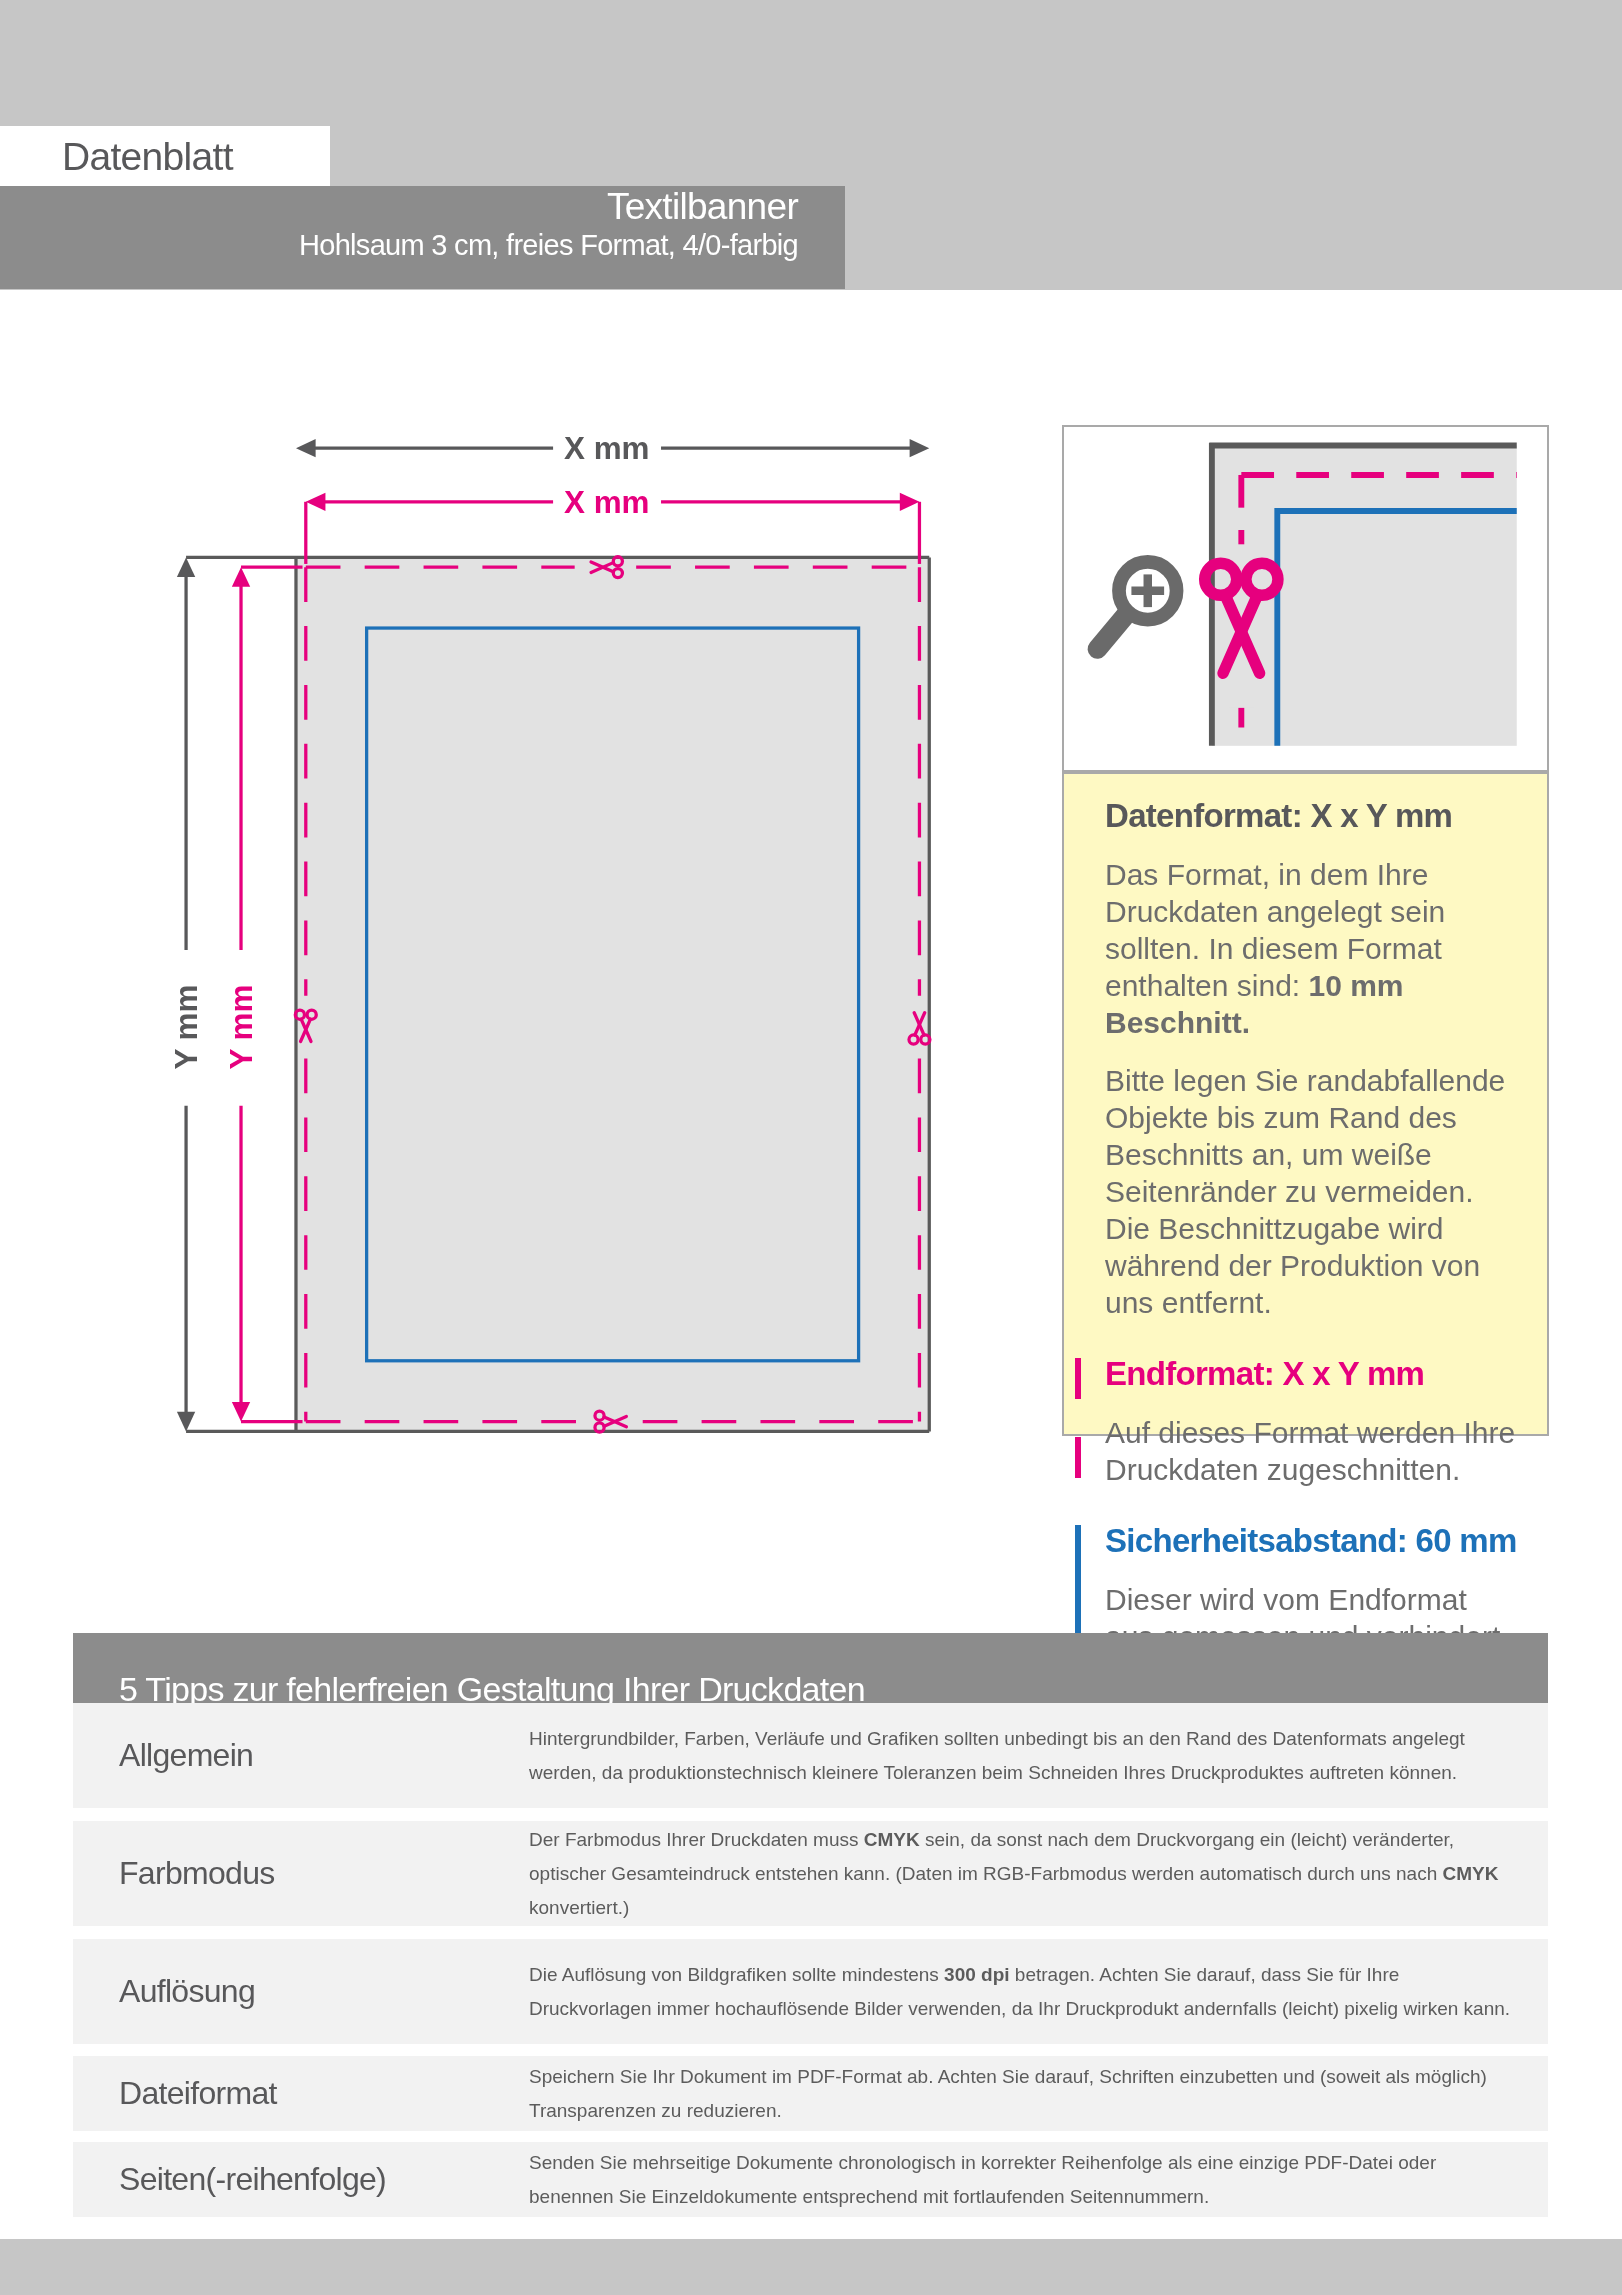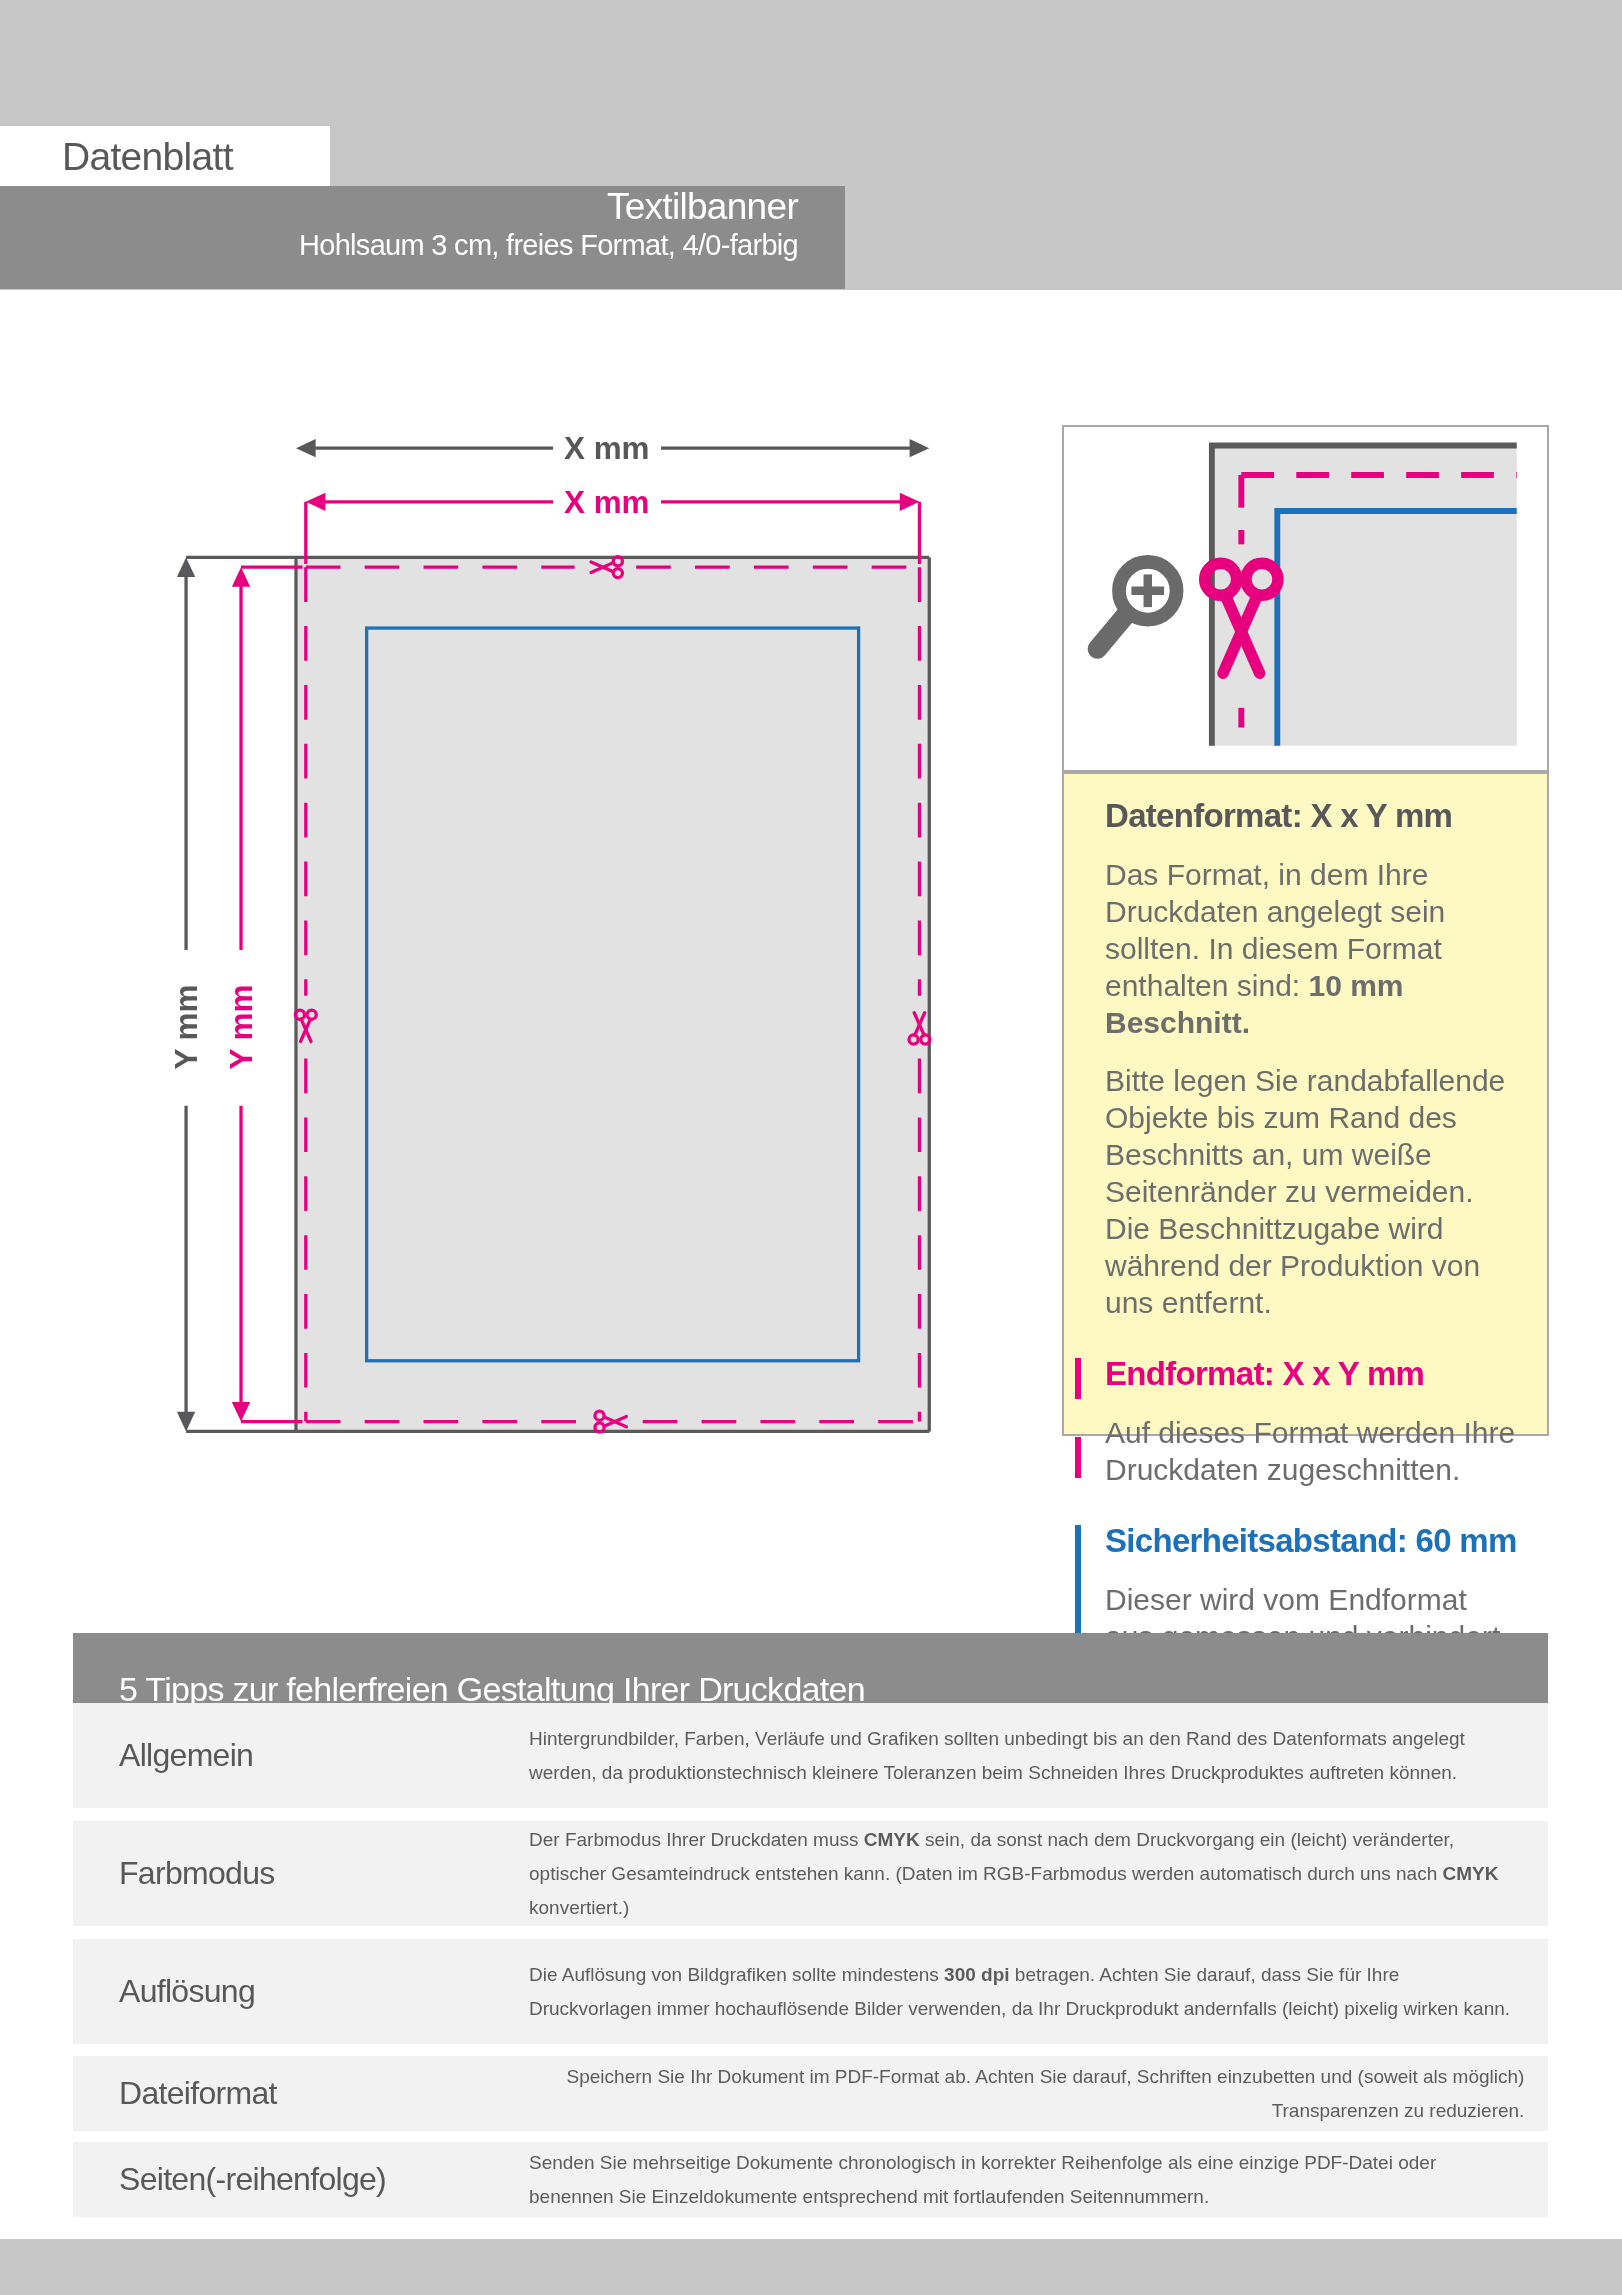--- a/index.html
+++ b/index.html
@@ -197,21 +197,21 @@
     <div class="tip-text">
         <span><span>Der Farbmodus Ihrer Druckdaten muss </span><b>CMYK</b><span> sein, da sonst nach dem Druckvorgang ein (leicht) veränderter, optischer Gesamteindruck entstehen kann. (Daten im RGB-Farbmodus werden automatisch durch uns nach </span><b>CMYK</b><span> konvertiert.)</span></span>
       </div>
   </div>
   <div class="tip-row" style="top:1939px;height:105px;">
     <div class="tip-label">Auflösung</div>
     <div class="tip-text">
         <span><span>Die Auflösung von Bildgrafiken sollte mindestens </span><b>300 dpi</b><span> betragen. Achten Sie darauf, dass Sie für Ihre Druckvorlagen immer hochauflösende Bilder verwenden, da Ihr Druckprodukt andernfalls (leicht) pixelig wirken kann.</span></span>
       </div>
   </div>
-  <div class="tip-row" style="top:2056px;height:75px;text-align:right;">
+  <div class="tip-row" style="top:2056px;height:75px;">
     <div class="tip-label">Dateiformat</div>
     <div class="tip-text">
         <span><span>Speichern Sie Ihr Dokument im PDF-Format ab. Achten Sie darauf, Schriften einzubetten und (soweit als möglich) Transparenzen zu reduzieren.</span></span>
       </div>
   </div>
   <div class="tip-row" style="top:2142px;height:75px;">
     <div class="tip-label">Seiten(-reihenfolge)</div>
     <div class="tip-text">
         <span><span>Senden Sie mehrseitige Dokumente chronologisch in korrekter Reihenfolge als eine einzige PDF-Datei oder benennen Sie Einzeldokumente entsprechend mit fortlaufenden Seitennummern.</span></span>
       </div>

